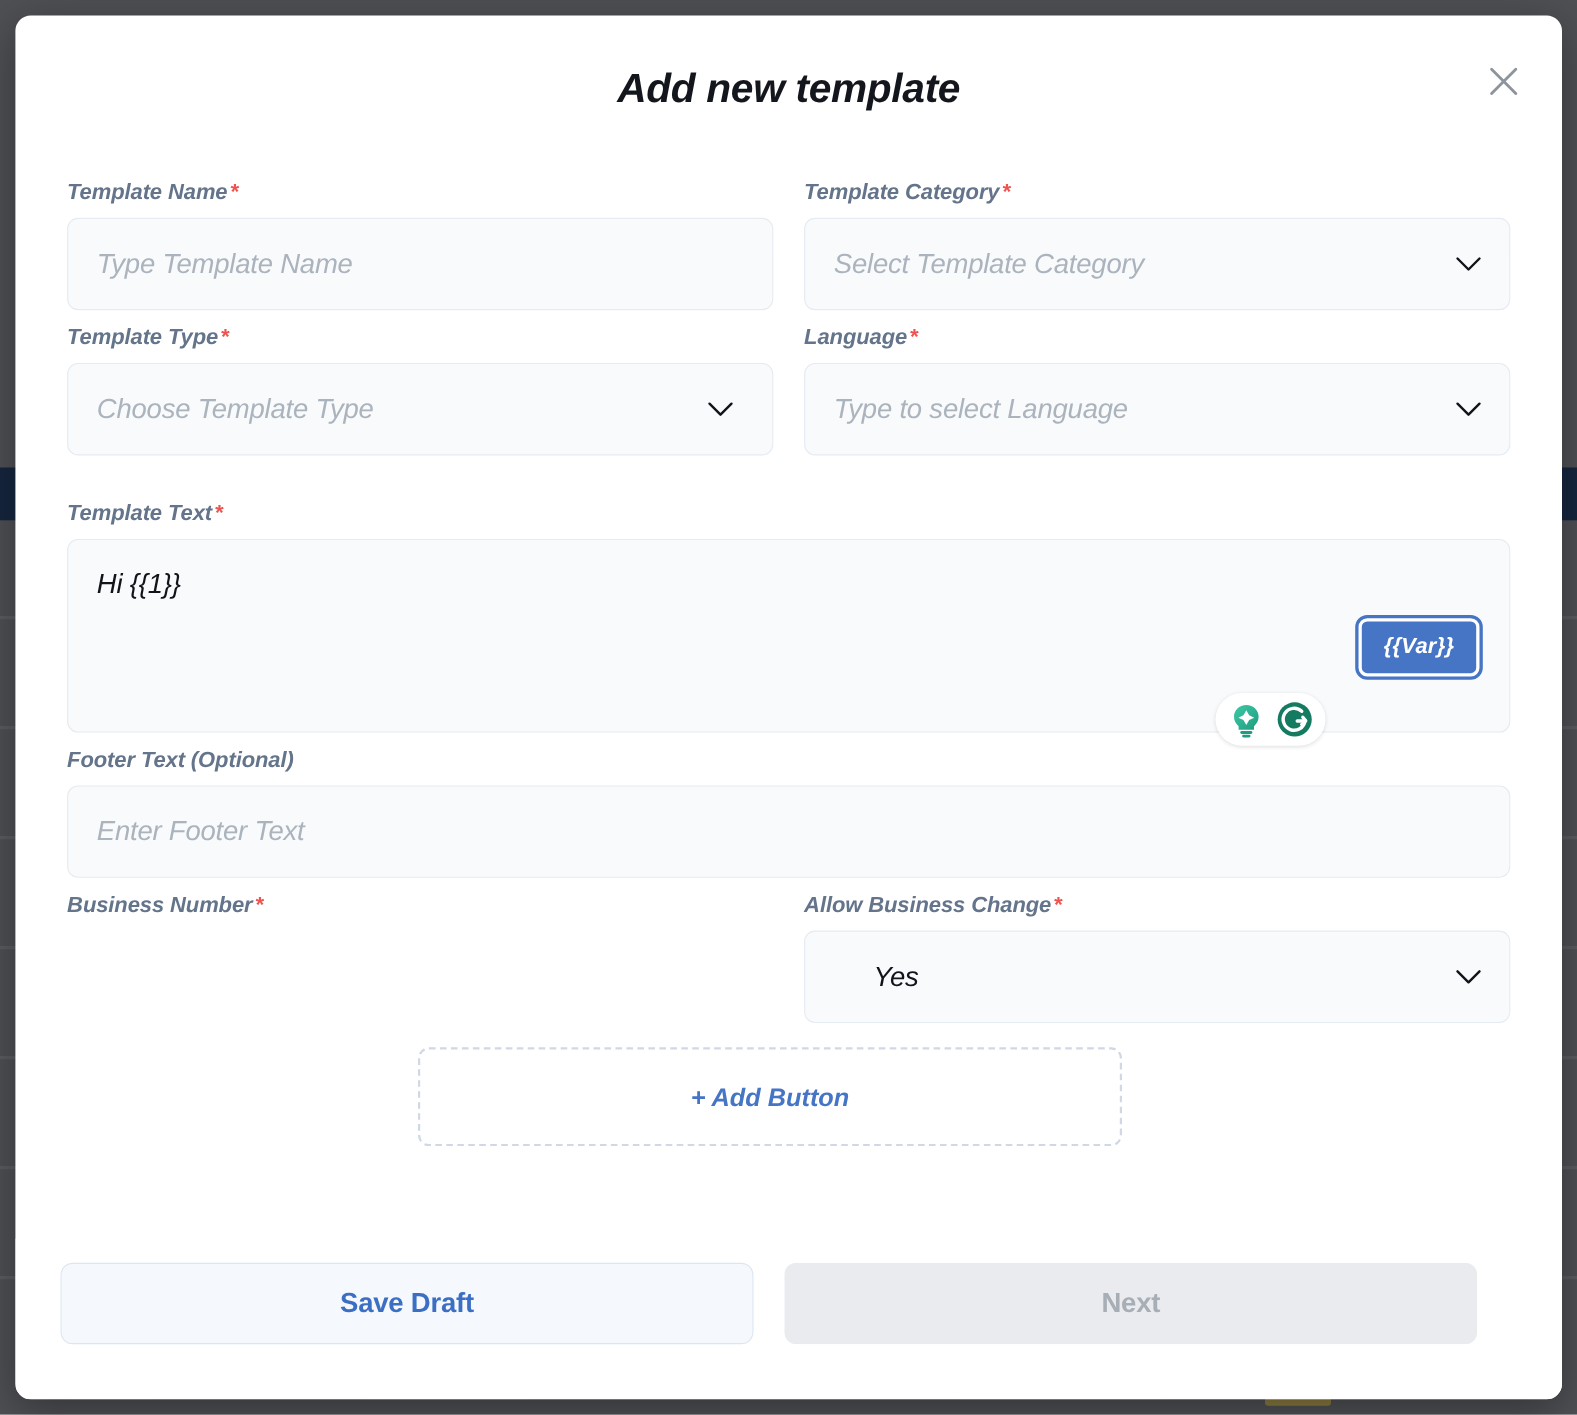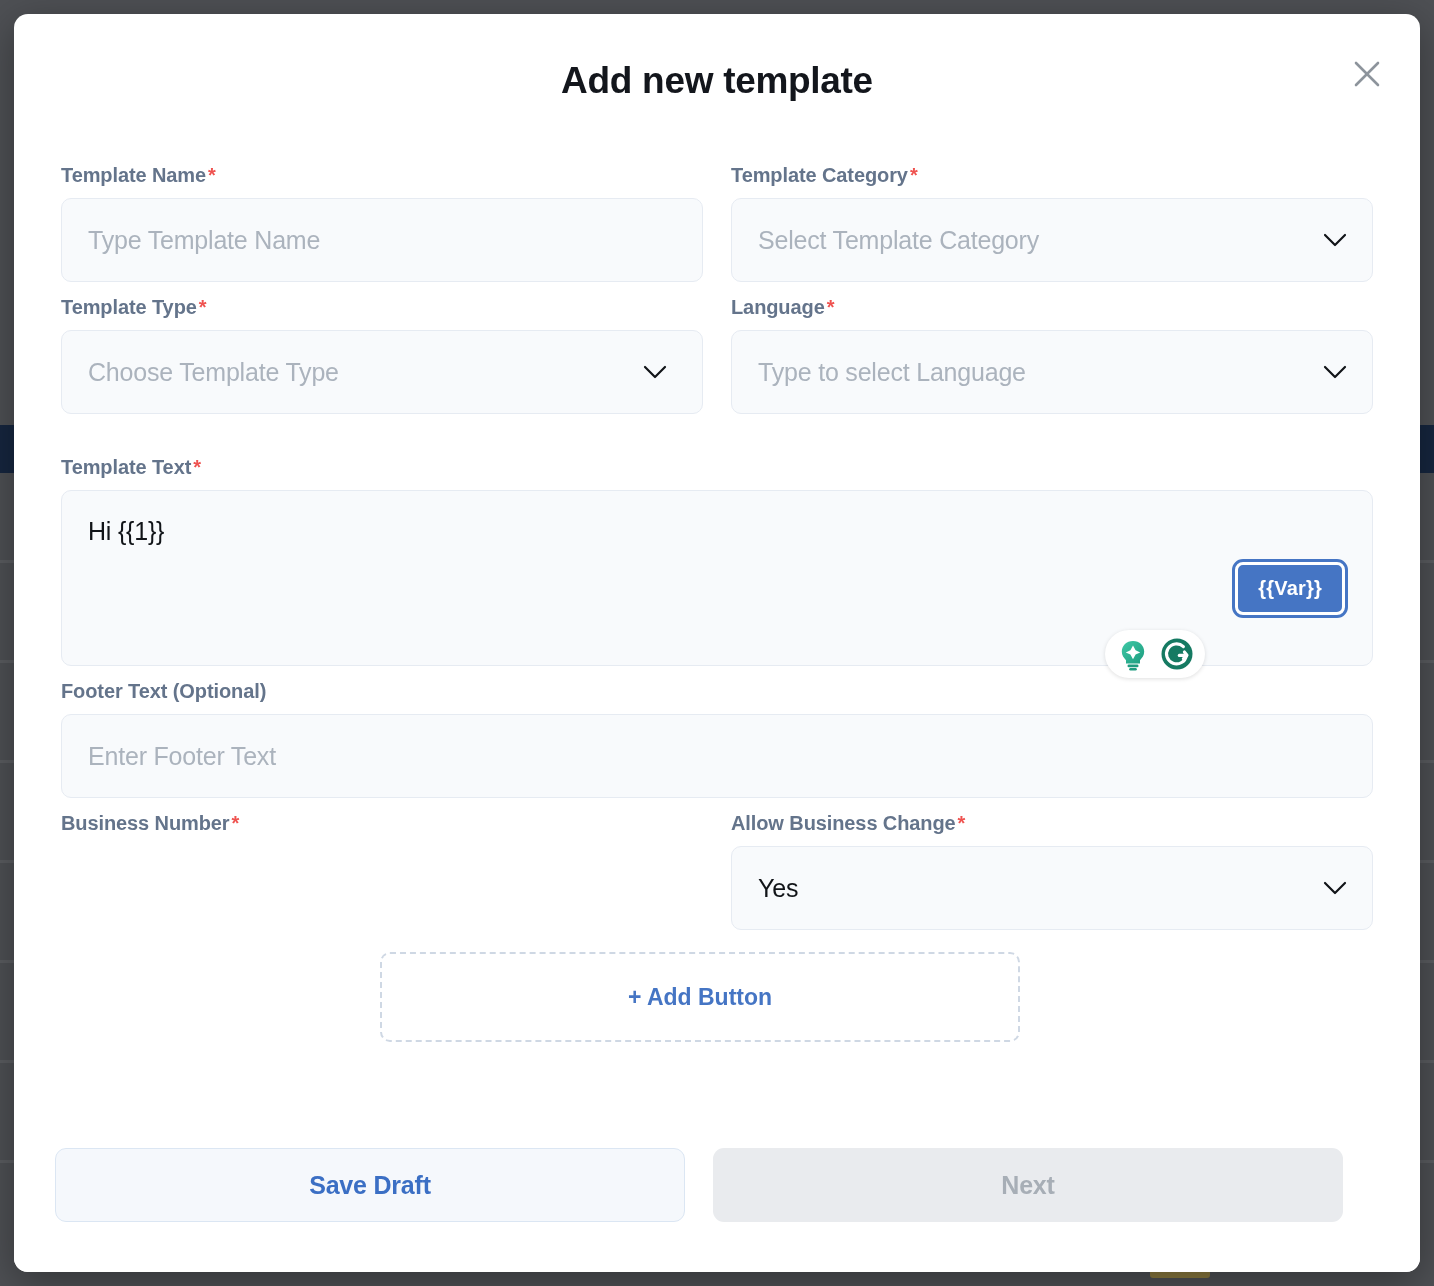--- a/index.html
+++ b/index.html
@@ -55,20 +55,21 @@
     border-radius: 14px;
     box-shadow: 0 10px 40px rgba(0,0,0,0.35);
     overflow: hidden;
   }
 
   .modal-scroll {
     position: absolute;
     left: 0; right: 0; top: 0;
     bottom: 146px;
     overflow: hidden;
+    font-style: italic;
   }
 
   .modal-title {
     text-align: center;
     font-size: 37px;
     font-weight: bold;
     color: #13161c;
     letter-spacing: -0.3px;
     padding-top: 46px;
   }
@@ -124,20 +125,21 @@
   }
   .control .ph {
     font-size: 25px;
     color: #abb3bd;
     letter-spacing: -0.2px;
   }
   .control .val {
     font-size: 25px;
     color: #111418;
     letter-spacing: -0.2px;
+    margin-left: 36px;
   }
 
   .chev {
     position: absolute;
     top: 50%;
     transform: translateY(-50%);
     width: 26px;
     height: 26px;
     display: flex;
     align-items: center;

